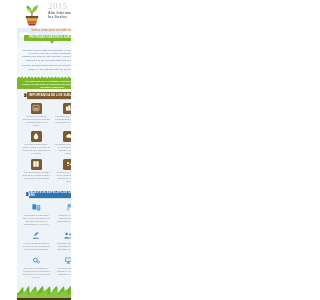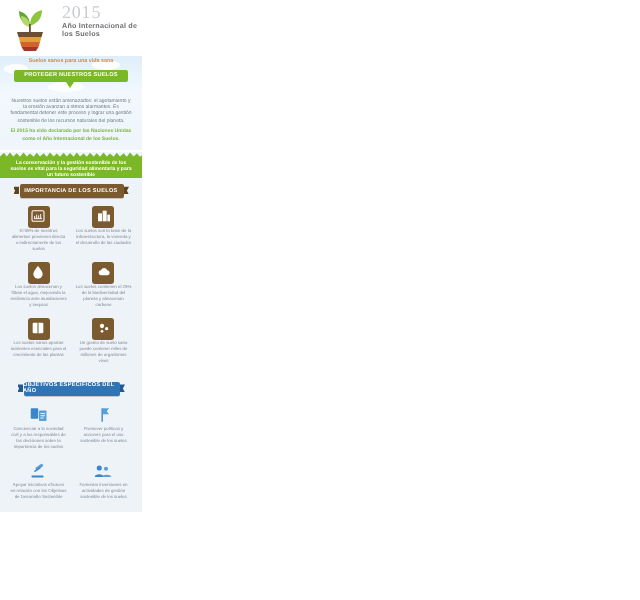--- a/index.html
+++ b/index.html
@@ -1,21 +1,21 @@
 <!DOCTYPE html>
 <html><head>
 <meta charset="utf-8">
 <style>
   html,body{margin:0;padding:0;}
   body{
     width:71px;height:300px;overflow:hidden;
     font-family:"Liberation Sans",sans-serif;
     background:#ffffff;
   }
-  .poster{position:relative;width:71px;height:256px;overflow:hidden;background:#fff;}
+  .poster{position:relative;width:71px;height:300px;overflow:hidden;background:#fff;margin-left:17px;}
 
   
   .header{position:relative;height:28px;background:#ffffff;overflow:hidden;}
   .logo{position:absolute;left:3px;top:2px;width:24px;height:24px;}
   .title-year{
     position:absolute;left:31px;top:1.5px;
     font-size:9px;line-height:9px;color:#c9ccd1;letter-spacing:.4px;
     font-family:"Liberation Serif",serif;
   }
   .title-main{

